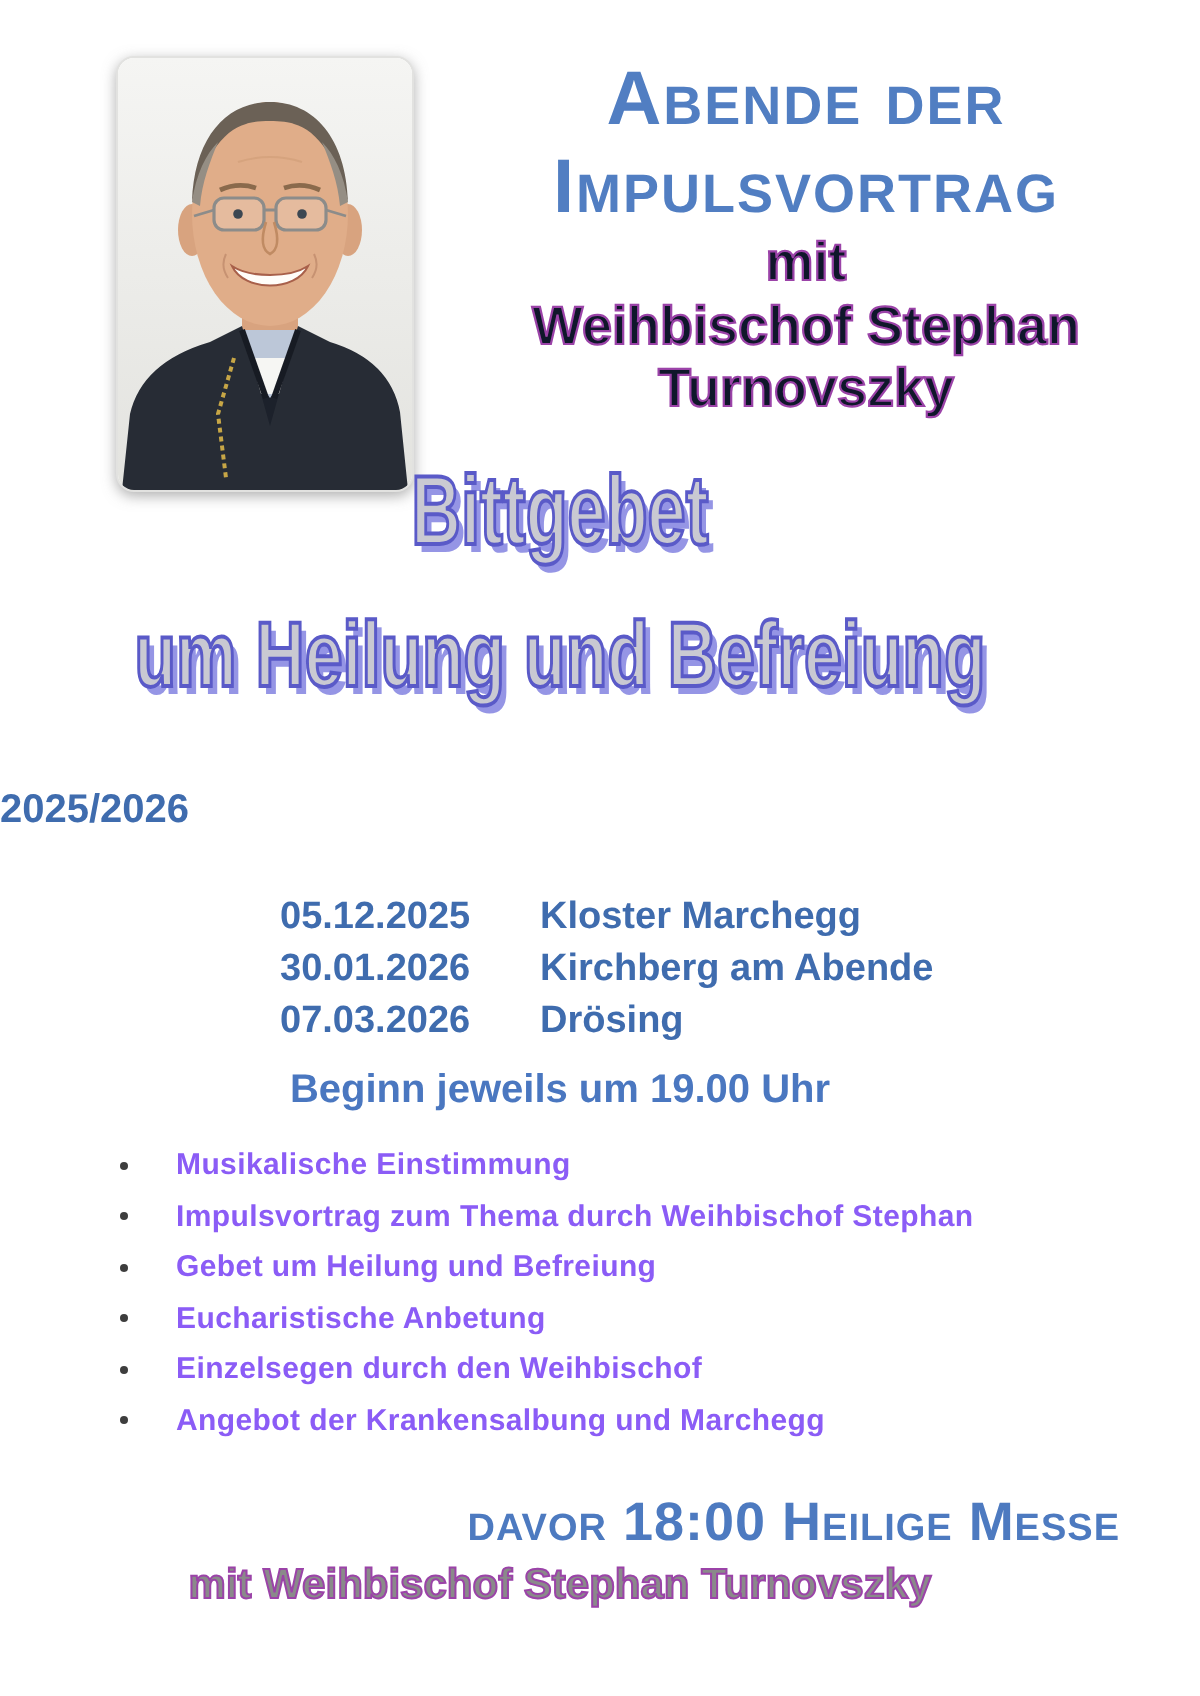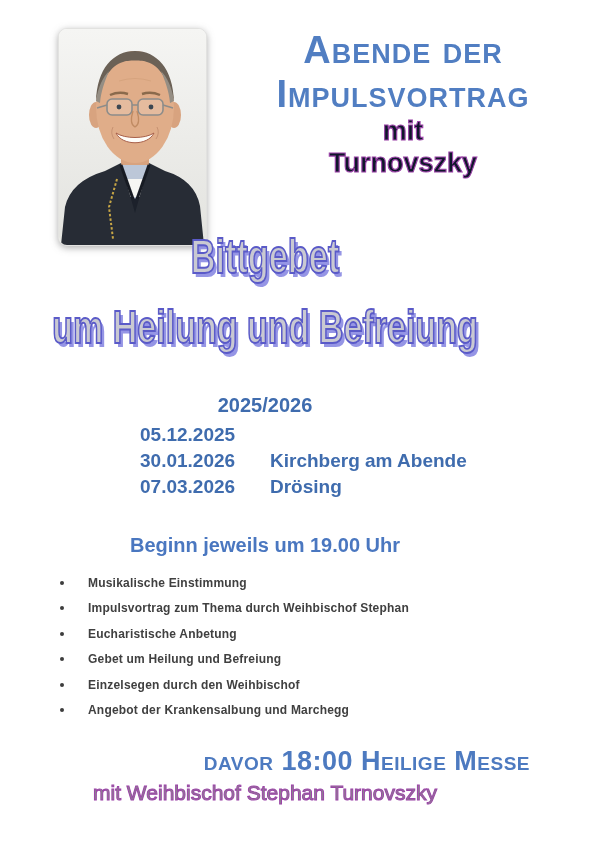--- a/index.html
+++ b/index.html
@@ -1,18 +1,18 @@
 <!DOCTYPE html>
 <html><head>
 <meta charset="utf-8">
 <style>
   html,body { margin:0; padding:0; background:#ffffff; }
   .page {
     position:relative; width:530px; height:848px; background:#ffffff;
-    font-family:"Liberation Sans", sans-serif; overflow:hidden;
+    font-family:"Liberation Sans", sans-serif; overflow:hidden;padding-left:30px;
   }
 
   
   .photo-frame {
     position:absolute; left:58px; top:28px; width:147px; height:216px;
     border-radius:9px; overflow:hidden; background:#ffffff;
     box-shadow:0 2px 7px rgba(110,110,110,.55);
     border:1px solid #e2e2e0;
   }
   .photo-frame svg { display:block; width:100%; height:100%; }
@@ -33,47 +33,47 @@
     position:absolute; left:50%; transform-origin:center; white-space:nowrap;
     font-weight:700; color:#c9c9d2; letter-spacing:0px;
     -webkit-text-stroke:2px #5a5ac8;
     text-shadow:4px 4px 0 rgba(130,130,225,.85);
   }
   .wordart-1 { top:228px; font-size:49px; transform:translateX(-50%) scaleX(.70); }
   .wordart-2 { top:300px; font-size:46px; transform:translateX(-50%) scaleX(.74); }
 
   
   .season {
-    position:absolute; top:394px; left:0; width:100%; text-align:center;
+    position:absolute; top:394px; left:0; width:100%; 
     font-size:20px; font-weight:700; color:#3f6cae;
   }
-  .events { position:absolute; top:422px; left:140px; font-size:19px; font-weight:700; color:#3f6cae; }
+  .events { position:absolute; top:446px; left:140px; font-size:19px; font-weight:700; color:#3f6cae; }
   .event-row { display:flex; height:26px; line-height:26px; }
   .event-date { width:130px; }
 
   .begin-note {
     position:absolute; top:534px; left:0; width:100%; text-align:center;
     font-size:20px; font-weight:700; color:#4a77c0;
   }
 
   
   .program { position:absolute; top:570px; left:60px; width:510px; }
   .bullet-row { display:flex; align-items:center; height:25.5px; }
   .bullet-dot { width:4px; height:4px; border-radius:50%; background:#3d3d3d; margin-right:24px; flex:0 0 auto; }
-  .bullet-text { font-size:12px; font-weight:700; color:#404040; letter-spacing:.2px; white-space:nowrap; }
+  .bullet-text { font-size:15px; font-weight:700; color:#8b5cf6; letter-spacing:.2px; white-space:nowrap; }
 
   
   .mass-line {
     position:absolute; top:746px; left:0; width:100%; text-align:right;
     font-variant:small-caps; font-weight:700; font-size:27px;
     letter-spacing:.5px; color:#4d7ac0;
   }
   .with-line {
     position:absolute; top:781px; left:0; width:100%; text-align:center;
-    font-weight:400; font-size:21px; color:#8a8a8a;
+    font-weight:700; font-size:21px; color:#8a8a8a;
     -webkit-text-stroke:1px #9b43a8;
   }
 </style>
 </head>
 <body>
 
 <div class="page">
 
   <div class="photo-frame">
     <svg viewBox="0 0 147 216" xmlns="http://www.w3.org/2000/svg" role="img">
@@ -132,31 +132,33 @@
       <path d="M98,98 Q101,104 97,110" stroke="#c79272" stroke-width="1" fill="none"></path>
 
       <path d="M57,104 C63,117 89,117 95,104 C86,110 66,110 57,104 Z" fill="#fffdf9" stroke="#a8604a" stroke-width="1"></path>
     </svg>
   </div>
 
   <div class="header">
     <div class="title-line">Abende der</div>
     <div class="title-line">Impulsvortrag</div>
     <div class="subtitle-line">mit</div>
+    <div class="subtitle-line">Weihbischof Stephan</div>
     <div class="subtitle-line">Turnovszky</div>
   </div>
 
   <div class="wordart wordart-1">Bittgebet</div>
   <div class="wordart wordart-2">um Heilung und Befreiung</div>
 
   <div class="season">2025/2026</div>
 
   <div class="events">
     <div class="event-row">
       <span class="event-date">05.12.2025</span>
+      <span class="event-loc">Kloster Marchegg</span>
     </div>
     <div class="event-row">
       <span class="event-date">30.01.2026</span>
       <span class="event-loc">Kirchberg am Abende</span>
     </div>
     <div class="event-row">
       <span class="event-date">07.03.2026</span>
       <span class="event-loc">Drösing</span>
     </div>
   </div>
@@ -167,25 +169,25 @@
     <div class="bullet-row">
       <span class="bullet-dot"></span>
       <span class="bullet-text">Musikalische Einstimmung</span>
     </div>
     <div class="bullet-row">
       <span class="bullet-dot"></span>
       <span class="bullet-text">Impulsvortrag zum Thema durch Weihbischof Stephan</span>
     </div>
     <div class="bullet-row">
       <span class="bullet-dot"></span>
+      <span class="bullet-text">Gebet um Heilung und Befreiung</span>
+    </div>
+    <div class="bullet-row">
+      <span class="bullet-dot"></span>
       <span class="bullet-text">Eucharistische Anbetung</span>
-    </div>
-    <div class="bullet-row">
-      <span class="bullet-dot"></span>
-      <span class="bullet-text">Gebet um Heilung und Befreiung</span>
     </div>
     <div class="bullet-row">
       <span class="bullet-dot"></span>
       <span class="bullet-text">Einzelsegen durch den Weihbischof</span>
     </div>
     <div class="bullet-row">
       <span class="bullet-dot"></span>
       <span class="bullet-text">Angebot der Krankensalbung und Marchegg</span>
     </div>
   </div>

